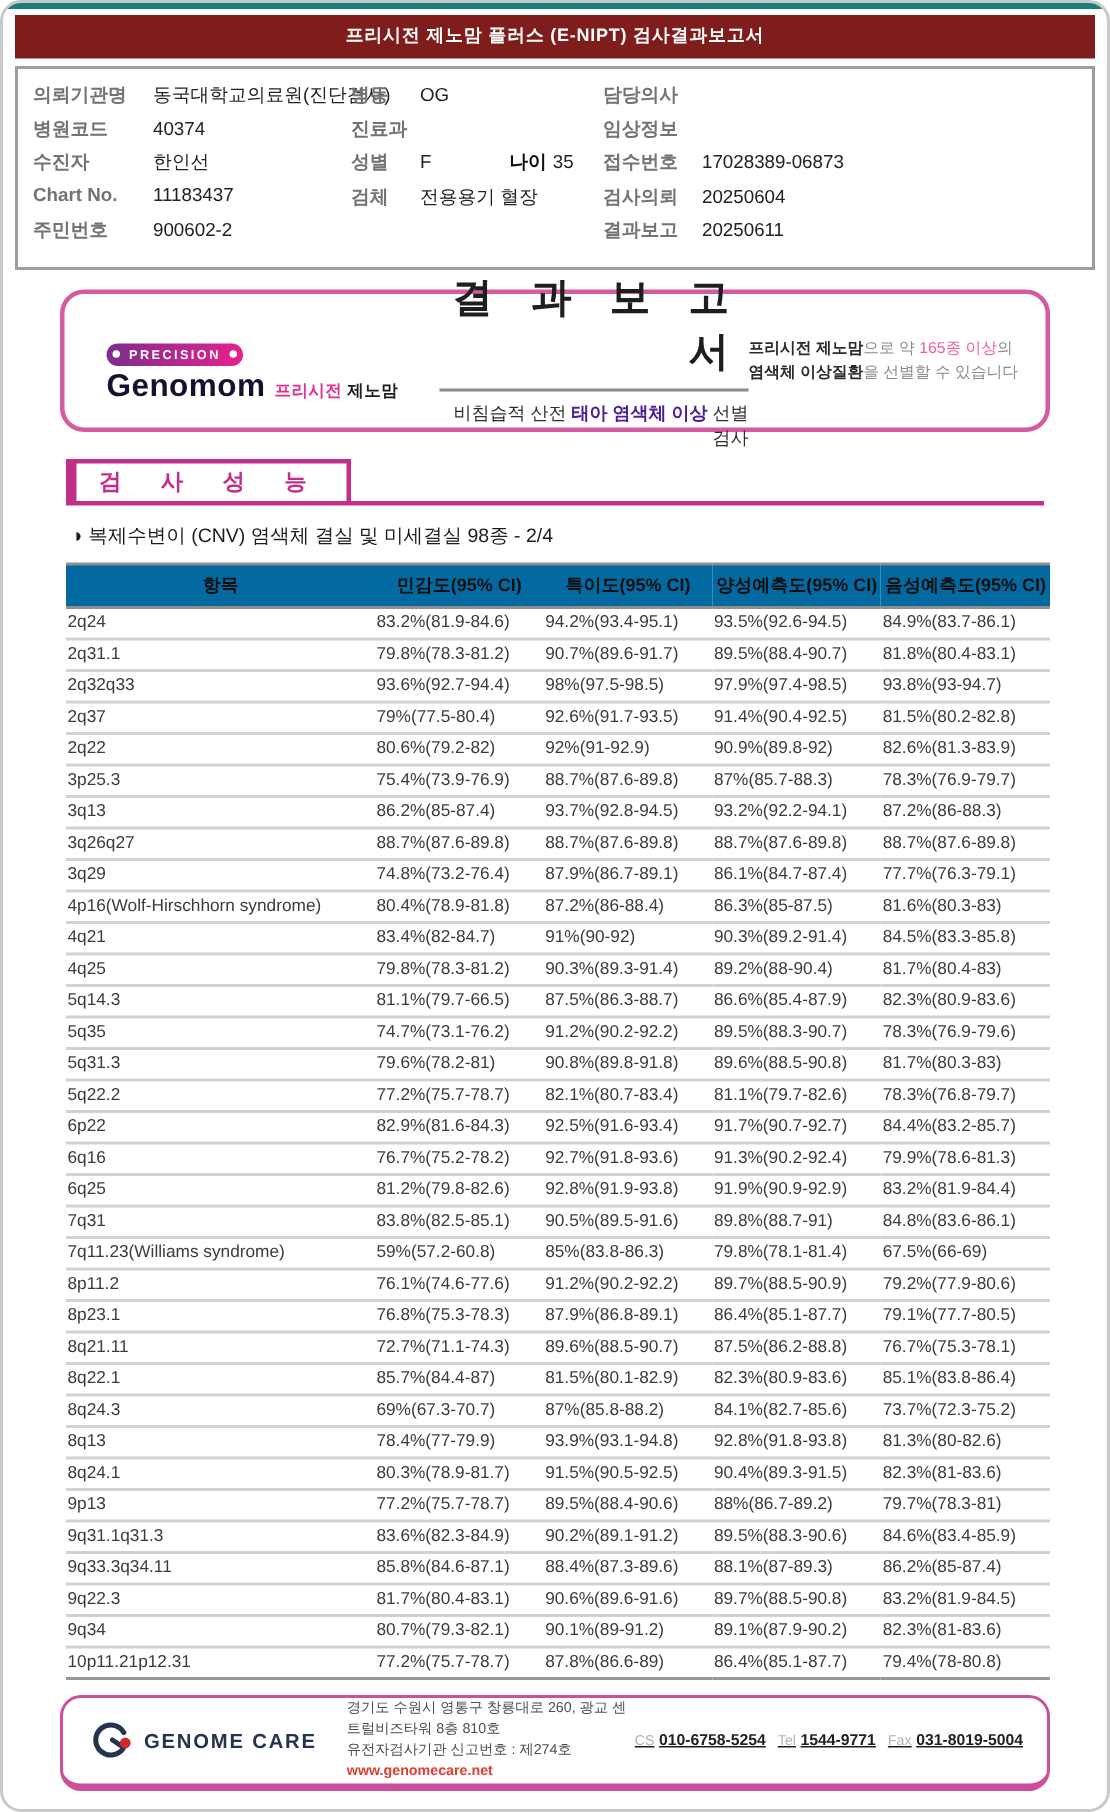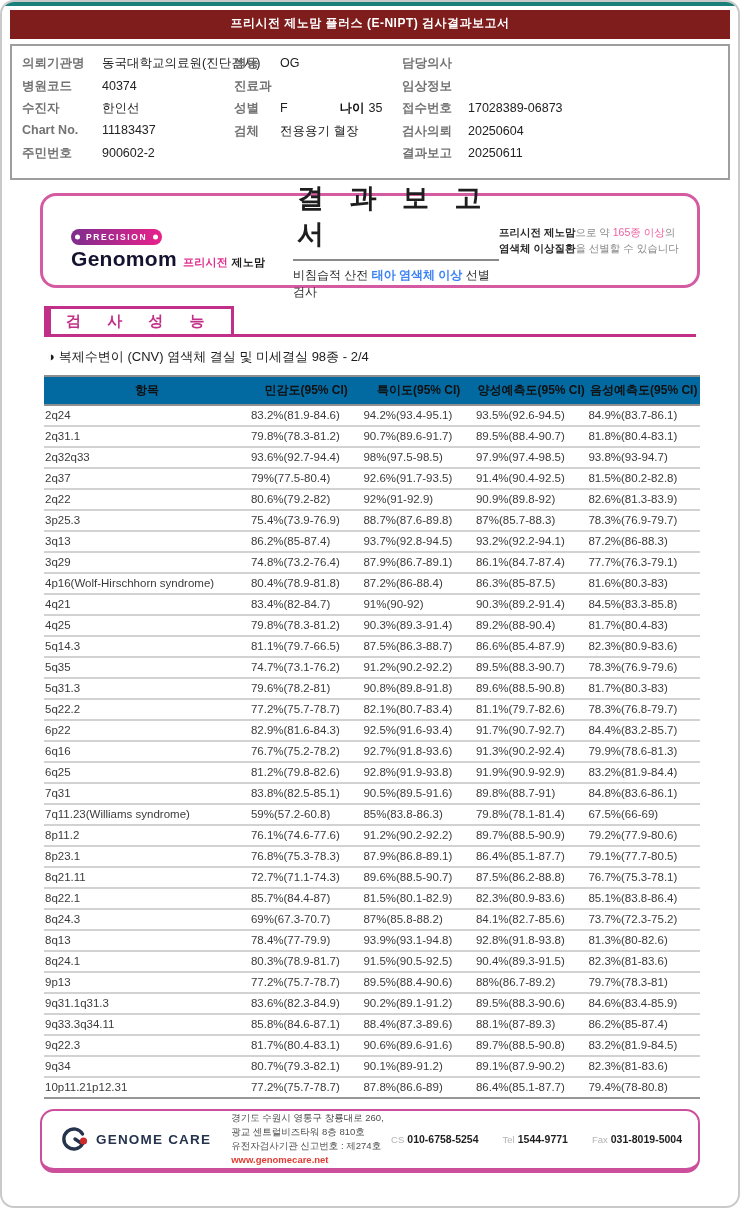--- a/index.html
+++ b/index.html
@@ -24,24 +24,24 @@
   .brand{width:222px;flex:0 0 auto;padding-left:12px;margin-top:16px;}
   .badge{display:inline-block;position:relative;background:linear-gradient(90deg,#7d2e8d,#e8218c);color:#fff;font-size:8.5px;font-weight:bold;letter-spacing:1.6px;padding:2.5px 15px 3px;border-radius:9px;}
   .badge::before,.badge::after{content:"";position:absolute;top:50%;width:5px;height:5px;border-radius:50%;background:#fff;transform:translateY(-50%);}
   .badge::before{left:4px;}
   .badge::after{right:4px;}
   .brand-name{font-size:21px;font-weight:800;color:#13132f;letter-spacing:0.3px;margin-top:2px;}
   .brand-kr{font-size:11px;font-weight:bold;margin-left:6px;}
   .kr-pink{color:#e0318f;}
   .kr-dark{color:#1c1c1c;}
 
-  .report-title-block{flex:1;text-align:left;}
+  .report-title-block{flex:1;text-align:right;}
   .report-title{display:inline-block;font-size:27px;font-weight:800;letter-spacing:9px;color:#1e1e1e;border-bottom:2px solid #8a8a8a;padding:0 4px 7px;}
   .report-subtitle{margin-top:6px;font-size:12px;color:#2e2e2e;}
-  .subtitle-pink{color:#3b82f6;font-weight:bold;}
+  .subtitle-pink{color:#4c1d95;font-weight:bold;}
 
   .promo{width:182px;flex:0 0 auto;font-size:10.5px;color:#8a8a8a;line-height:1.55;}
   .promo-bold{color:#2b2b2b;font-weight:bold;}
   .promo-pink{color:#ee5fa0;}
 
   .section-tab-row{margin:18px 42px 0;display:flex;align-items:flex-end;}
   .section-tab{border:3px solid #c22f88;border-left-width:7px;color:#c22f88;font-weight:bold;font-size:15px;letter-spacing:11px;padding:3px 15px 3px 15px;white-space:nowrap;}
   .section-tab-line{flex:1;border-bottom:3px solid #c22f88;}
 
   .table-caption{margin:11px 0 0 45px;font-size:13px;color:#1c1c1c;}
@@ -52,21 +52,21 @@
   table.perf tbody td{border-bottom:2px solid #d2d2d2;font-size:11.5px;color:#3b3b3b;padding:2px 0 2px 1px;line-height:15px;white-space:nowrap;overflow:hidden;}
   table.perf tbody tr:last-child td{border-bottom:2px solid #979797;}
   col.c-item{width:205px;}
   col.c-val{width:112px;}
 
   .footer-box{margin:10px 38px 0;border:2.5px solid #cc4f9b;border-bottom-width:5px;border-radius:14px;height:64px;display:flex;align-items:center;padding:0 16px;box-sizing:border-box;}
   .gc-logo{display:flex;align-items:center;flex:0 0 auto;}
   .gc-text{font-size:13.5px;font-weight:bold;color:#25334d;letter-spacing:1.2px;margin-left:6px;}
   .addr{margin-left:20px;font-size:9.5px;color:#4d4d4d;line-height:1.5;}
   .addr .web{color:#e03c31;font-weight:bold;}
-  .contacts{margin-left:auto;font-size:10.5px;color:#1e1e1e;display:flex;gap:24px;white-space:nowrap;}
+  .contacts{margin-left:auto;font-size:10.5px;color:#1e1e1e;display:flex;gap:8px;white-space:nowrap;text-decoration:underline;}
   .contacts .lbl{color:#b3b3b3;font-size:9.5px;margin-right:3px;font-weight:normal;}
   .contacts .num{font-weight:bold;}
 </style>
 </head>
 <body>
 
 <div class="page-frame">
 
   <div class="top-strip"></div>
 
@@ -232,20 +232,27 @@
           <td>78.3%(76.9-79.7)</td>
         </tr>
         <tr>
           <td>3q13</td>
           <td>86.2%(85-87.4)</td>
           <td>93.7%(92.8-94.5)</td>
           <td>93.2%(92.2-94.1)</td>
           <td>87.2%(86-88.3)</td>
         </tr>
         <tr>
+          <td>3q26q27</td>
+          <td>88.7%(87.6-89.8)</td>
+          <td>88.7%(87.6-89.8)</td>
+          <td>88.7%(87.6-89.8)</td>
+          <td>88.7%(87.6-89.8)</td>
+        </tr>
+        <tr>
           <td>3q29</td>
           <td>74.8%(73.2-76.4)</td>
           <td>87.9%(86.7-89.1)</td>
           <td>86.1%(84.7-87.4)</td>
           <td>77.7%(76.3-79.1)</td>
         </tr>
         <tr>
           <td>4p16(Wolf-Hirschhorn syndrome)</td>
           <td>80.4%(78.9-81.8)</td>
           <td>87.2%(86-88.4)</td>

